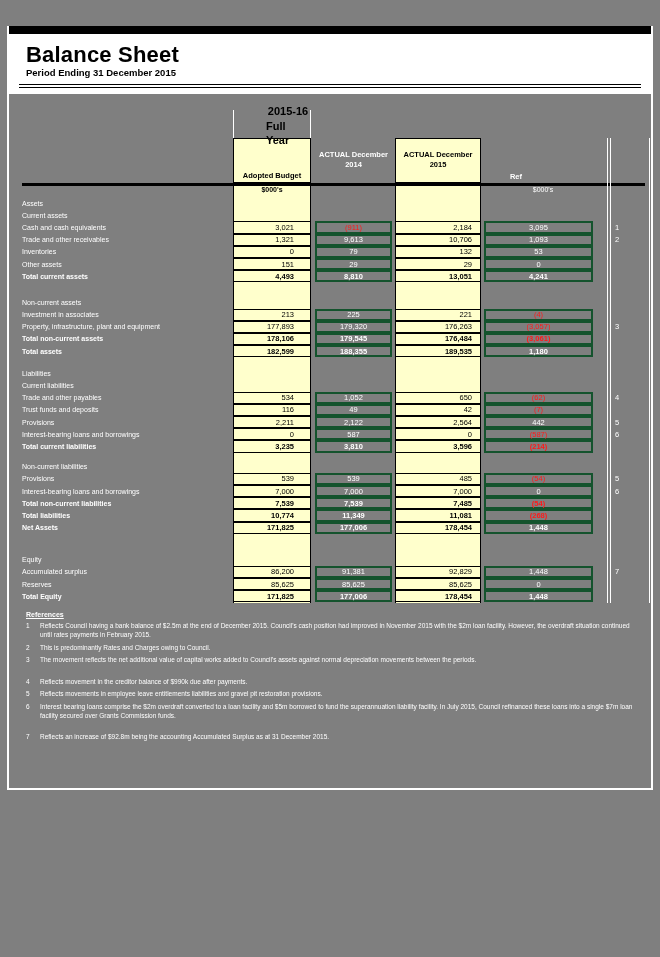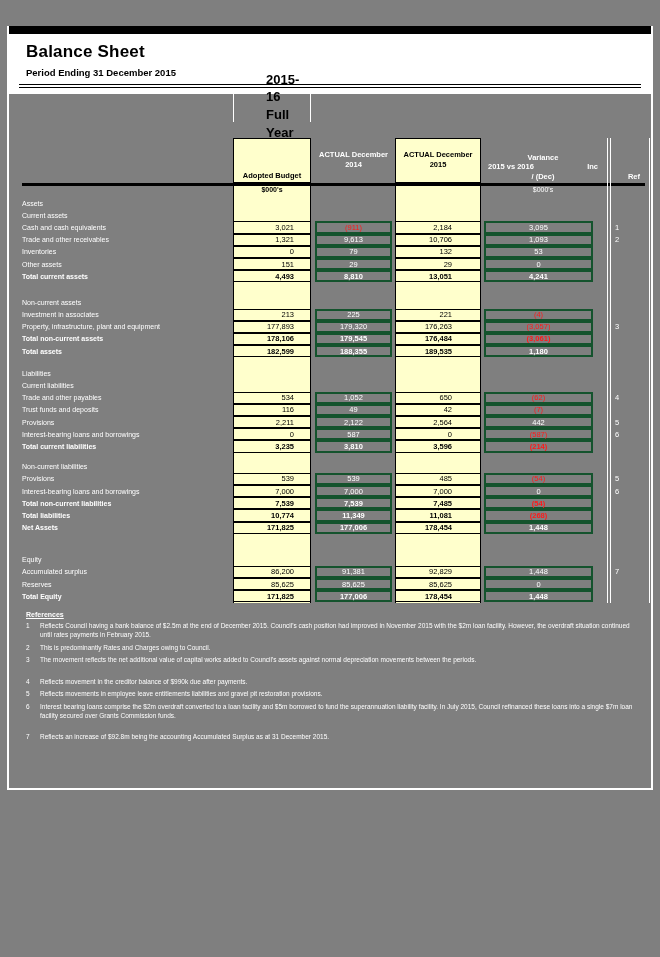--- a/index.html
+++ b/index.html
@@ -12,35 +12,35 @@
   .page{
     position:absolute;left:7px;top:26px;width:646px;height:764px;
     background:var(--gray,#7f7f7f);
     border-left:2px solid var(--white,#fff);
     border-right:2px solid var(--white,#fff);
     border-bottom:2px solid var(--white,#fff);
     box-sizing:border-box;
   }
   .topbar{position:absolute;left:0;top:0;width:100%;height:8px;background:var(--black,#000);}
   .titleband{position:absolute;left:0;top:8px;width:100%;height:60px;background:var(--white,#fff);}
-  .doc-title{position:absolute;left:17px;top:8px;font-size:17px;font-weight:700;color:var(--black,#000);letter-spacing:.2px;}
+  .doc-title{position:absolute;left:17px;top:8px;font-size:22px;font-weight:700;color:var(--black,#000);letter-spacing:.2px;}
   .doc-subtitle{position:absolute;left:17px;top:33px;font-size:9.5px;font-weight:700;color:var(--black,#000);}
   .dblline{position:absolute;left:10px;top:50px;width:622px;height:2px;
     border-top:1.5px solid var(--black,#000);border-bottom:1px solid var(--black,#000);}
 
   
   .strip{position:absolute;background:var(--cream,#ffffcc);border-left:1px solid #000;border-right:1px solid #000;box-sizing:border-box;}
   .strip.budget{left:224px;top:112px;width:78px;height:465px;}
   .strip.a2015{left:386px;top:112px;width:86px;height:465px;}
 
   
-  .preheader{position:absolute;left:224px;top:64px;width:78px;height:32px;
+  .preheader{position:absolute;left:224px;top:84px;width:78px;height:32px;
     border-left:1px solid var(--white,#fff);border-right:1px solid var(--white,#fff);
     box-sizing:border-box;display:flex;flex-direction:column;justify-content:center;align-items:center;
-    font-size:13px;font-weight:700;color:var(--black,#000);line-height:1.35;padding-left:32px;}
+    font-size:11px;font-weight:700;color:var(--black,#000);line-height:1.35;padding-left:32px;}
 
   
   .hdrrow{position:absolute;left:13px;top:112px;width:623px;height:45px;display:flex;}
   .h{box-sizing:border-box;font-size:7.5px;font-weight:700;line-height:1.25;
      display:flex;flex-direction:column;justify-content:flex-end;align-items:center;text-align:center;padding-bottom:2px;}
   .h.lab{width:211px;}
   .h.budget{width:78px;color:#000;border:1px solid #000;}
   .h.a14{width:77px;color:var(--white,#fff);justify-content:center;}
   .h.a15{width:86px;color:#000;border:1px solid #000;justify-content:center;}
   .h.varh{width:118px;color:var(--white,#fff);}
@@ -62,21 +62,21 @@
   .trow{display:flex;height:12.2px;align-items:stretch;}
   .c{box-sizing:border-box;font-size:7.5px;display:flex;align-items:center;color:#000;}
   .c.lab{width:211px;color:var(--white,#fff);font-size:7px;}
   .c.budget{width:78px;}
   .c.a14{width:77px;}
   .c.a15{width:86px;}
   .c.varc{width:109px;}
   .c.refc{width:38px;color:var(--white,#fff);justify-content:center;}
   .c.cream{border:1px solid #000;justify-content:flex-end;}
   .c.budget.cream{padding-right:16px;}
-  .c.a15.cream{padding-right:28px;}
+  .c.a15.cream{padding-right:8px;}
   .c.gray{border:2px solid #14532d;color:var(--white,#fff);justify-content:center;}
   .c.plain{border:none;}
   .c .neg,.c.neg{color:var(--red,#f00);}
   .trow.total .c{font-weight:700;}
   .trow.section .c.lab{font-weight:400;}
 
   
   .wline{position:absolute;width:1px;background:var(--white,#fff);}
 
   
@@ -116,28 +116,20 @@
     <div class="h a14">
       <span>ACTUAL December</span>
       <span>2014</span>
     </div>
     <div class="g2"></div>
     <div class="h a15">
       <span>ACTUAL December</span>
       <span>2015</span>
     </div>
     <div class="g2"></div>
-    <div class="h varh">
-      <span>Variance</span>
-      <span class="varline2">
-        <span>2015 vs 2016</span>
-        <span>Inc</span>
-      </span>
-      <span>/ (Dec)</span>
-    </div>
     <div class="g3"></div>
     <div class="h refh">
       <span>Ref</span>
     </div>
   </div>
   <div class="hdrheavy"></div>
 
   <div class="unitsrow">
     <div class="u lab"></div>
     <div class="u budget">$000's</div>

